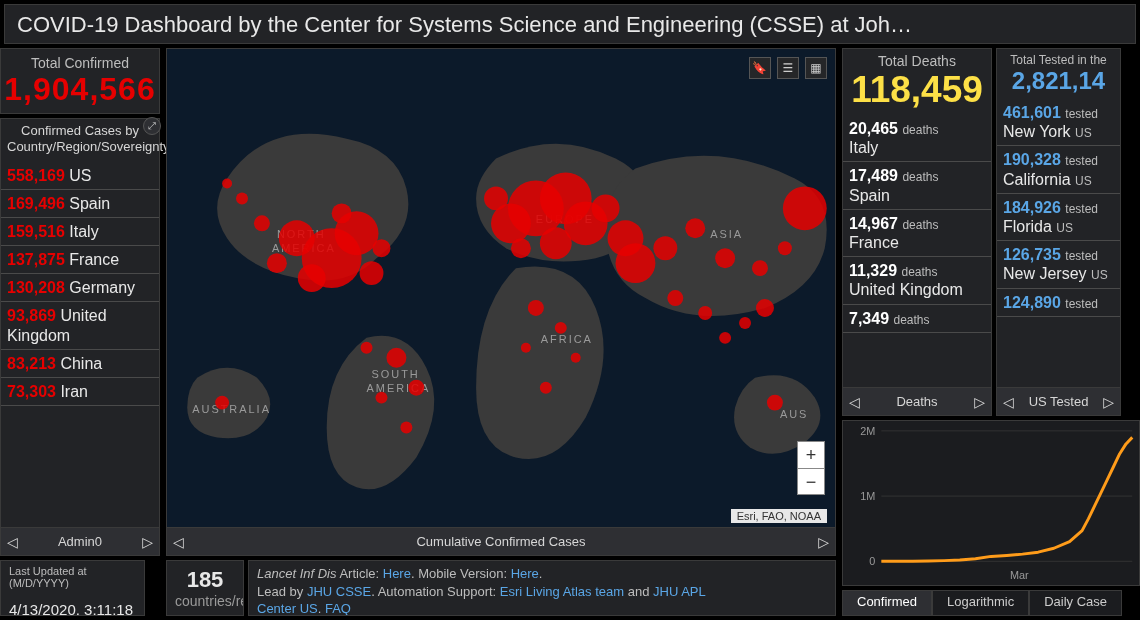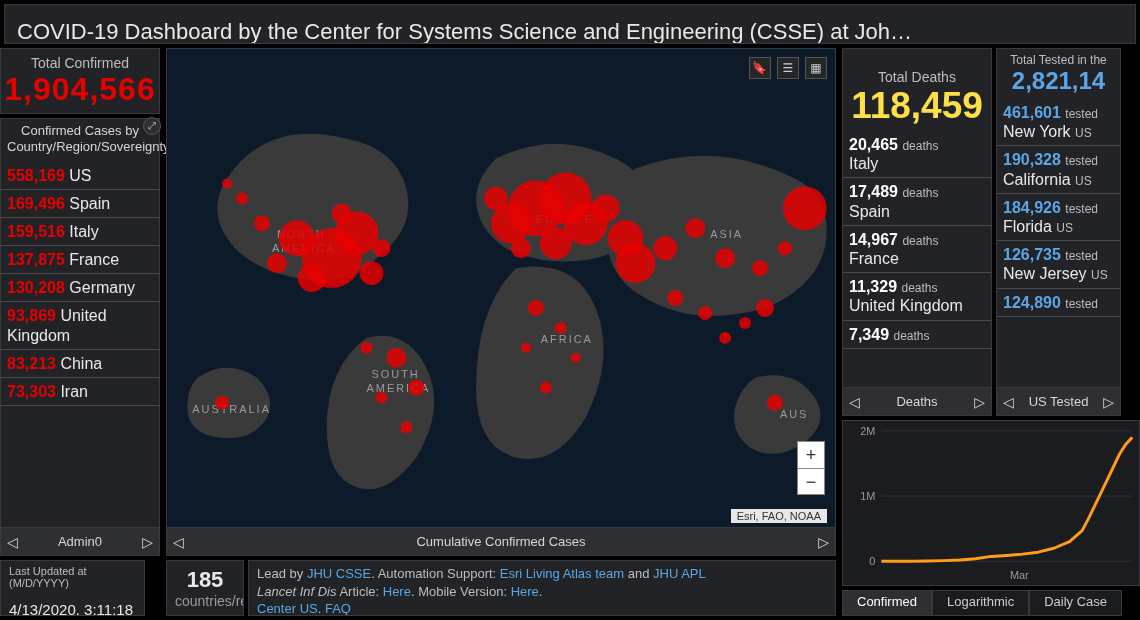--- a/index.html
+++ b/index.html
@@ -9,21 +9,21 @@
   font-family: "Avenir Next", "Segoe UI", Arial, sans-serif;
   color: #d6d6d6;
   overflow: hidden;
   position: relative;
 }
 .title-bar {
   height: 40px; line-height: 40px;
   background: #222326;
   color: #e8e8e8;
   font-size: 22px;
-  padding: 7px 12px;
+  padding: 0 12px;
   white-space: nowrap; overflow: hidden; text-overflow: ellipsis;
   border: 1px solid #3a3a3a;
   margin: 4px;
 }
 .panel {
   position: absolute;
   background: #222326;
   border: 1px solid #3a3a3a;
 }
 .stat-label { color: #bdbdbd; font-size: 14px; text-align: center; }
@@ -198,32 +198,32 @@
   </div>
 </div>
 
 <div class="footer-box" style="left:166px;top:560px;width:78px;height:56px;text-align:center">
   <div style="font-size:22px;color:#e8e8e8;font-weight:600;margin-top:2px">185</div>
   <div style="font-size:14px;color:#9a9a9a">countries/regions</div>
 </div>
 
 <div class="footer-box" style="left:248px;top:560px;width:588px;height:56px;line-height:1.35">
   <div>
+    <i>Lancet Inf Dis</i><span> Article: </span><span class="link">Here</span><span>. Mobile Version: </span><span class="link">Here</span><span>.</span>
+  </div>
+  <div>
     <span>Lead by </span><span class="link">JHU CSSE</span><span>. Automation Support: </span><span class="link">Esri Living Atlas team</span><span> and </span><span class="link">JHU APL</span>
-  </div>
-  <div>
-    <i>Lancet Inf Dis</i><span> Article: </span><span class="link">Here</span><span>. Mobile Version: </span><span class="link">Here</span><span>.</span>
   </div>
   <div>
     <span class="link">Center US</span><span>. </span><span class="link">FAQ</span>
   </div>
 </div>
 
 <div class="panel" style="left:842px;top:48px;width:150px;height:368px">
-  <div class="stat-label" style="padding-top:20px">Total Deaths</div>
+  <div class="stat-label" style="padding-top:4px">Total Deaths</div>
   <div class="stat-big-white">118,459</div>
   <div class="list" id="deaths-list" style="margin-top:4px">
       <div class="row"><span class="numw">20,465</span> <span class="sub">deaths</span><br><span class="loc">Italy</span></div>
       <div class="row"><span class="numw">17,489</span> <span class="sub">deaths</span><br><span class="loc">Spain</span></div>
       <div class="row"><span class="numw">14,967</span> <span class="sub">deaths</span><br><span class="loc">France</span></div>
       <div class="row"><span class="numw">11,329</span> <span class="sub">deaths</span><br><span class="loc">United Kingdom</span></div>
       <div class="row"><span class="numw">7,349</span> <span class="sub">deaths</span><br><span class="loc"></span></div>
     </div>
   <div class="nav-strip">
     <span class="tri">◁</span>

